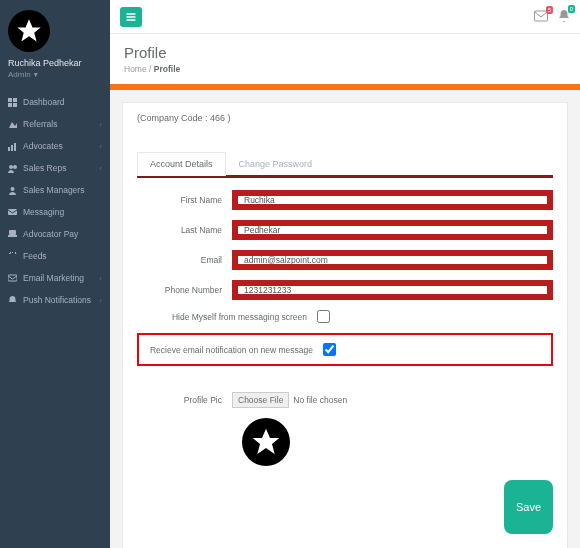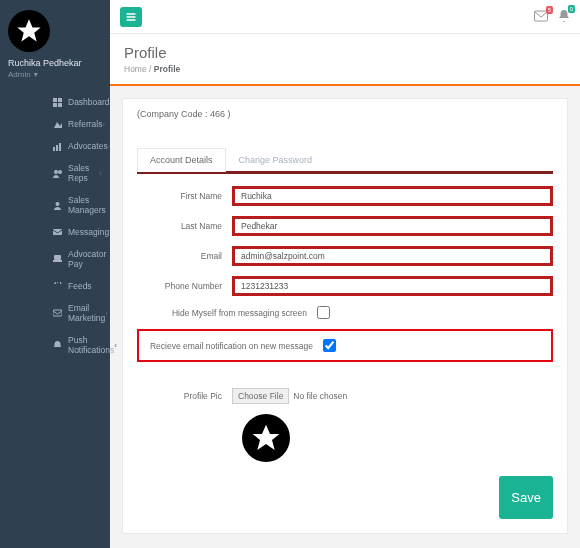--- a/index.html
+++ b/index.html
@@ -6,51 +6,51 @@
   body { font-family: -apple-system, Helvetica, Arial, sans-serif; background: #f3f3f4; width: 580px; height: 548px; overflow: hidden; font-size: 10px; color: #676a6c; }
   .app { display: flex; width: 100%; height: 100%; }
   .sidebar { width: 110px; background: #2f4050; color: #a7b1c2; display: flex; flex-direction: column; }
   .sidebar-top { padding: 10px 8px 6px 8px; }
   .avatar { width: 42px; height: 42px; background: #000; border-radius: 50%; display: flex; align-items: center; justify-content: center; }
   .avatar svg { width: 28px; height: 28px; }
   .user-name { color: #dfe4ed; font-size: 9px; margin-top: 6px; }
   .user-role { color: #8095a8; font-size: 8px; margin-top: 2px; cursor: pointer; display: inline-flex; align-items: flex-start; gap: 3px; }
   .nav { list-style: none; margin-top: 6px; }
   .nav li { display: flex; align-items: center; padding: 6px 8px; font-size: 8.5px; color: #a7b1c2; cursor: pointer; justify-content: space-between; }
-  .nav li .lft { display: flex; align-items: center; gap: 6px; margin-left: 45px; }
+  .nav li .lft { display: flex; align-items: center; gap: 6px; }
   .nav li .ic { width: 9px; height: 9px; display: inline-flex; align-items: center; justify-content: center; }
   .nav li .chev { font-size: 8px; color: #5b6d80; }
   .main { flex: 1; display: flex; flex-direction: column; min-width: 0; }
   .topbar { background: #fff; border-bottom: 1px solid #e7eaec; height: 34px; display: flex; align-items: center; padding: 0 10px; justify-content: space-between; }
   .hamburger { width: 22px; height: 20px; background: #1ab394; border-radius: 3px; color: #fff; display: flex; align-items: center; justify-content: center; cursor: pointer; }
   .top-icons { display: flex; align-items: center; gap: 10px; }
   .ic-wrap { position: relative; color: #999; cursor: pointer; }
   .badge { position: absolute; top: -4px; right: -5px; background: #ed5565; color: #fff; font-size: 6px; border-radius: 2px; padding: 0 2px; line-height: 8px; }
   .badge.green { background: #1ab394; }
-  .page-head { background: #fff; padding: 10px 14px; border-bottom: 2px solid #f97316; }
+  .page-head { background: #fff; padding: 10px 14px; border-bottom: 6px solid #f97316; }
   .page-title { font-size: 15px; font-weight: 300; color: #676a6c; }
   .breadcrumb { font-size: 8.5px; margin-top: 3px; color: #999; }
   .breadcrumb .cur { font-weight: 600; color: #676a6c; }
   .content { padding: 12px; overflow: auto; flex: 1; }
   .ibox { background: #fff; border: 1px solid #e7eaec; padding: 10px 14px 14px 14px; }
   .company-code { font-size: 9px; color: #676a6c; margin-bottom: 28px; }
   .tabs { display: flex; border-bottom: 3px solid #7f1d1d; margin-bottom: 12px; }
   .tab { padding: 6px 12px; font-size: 9px; color: #a7b1c2; cursor: pointer; border: 1px solid transparent; border-bottom: none; position: relative; top: 1px; }
   .tab.active { color: #676a6c; border-color: #e7eaec; background: #fff; border-bottom: 1px solid #fff; }
   .form-row { display: flex; align-items: center; margin-bottom: 10px; }
   .form-label { width: 95px; text-align: right; padding-right: 10px; font-size: 8.5px; color: #676a6c; }
-  .form-input { flex: 1; height: 20px; border: 3px solid #b91c1c; padding: 0 6px; font-size: 8.5px; color: #555; background: #fff; }
+  .form-input { flex: 1; height: 20px; border: 6px solid #b91c1c; padding: 0 6px; font-size: 8.5px; color: #555; background: #fff; }
   .chk { margin: 0; }
   .highlight { border: 2px solid #e30613; padding: 8px 4px; margin-bottom: 26px; }
   .file-fake { display: inline-flex; align-items: center; gap: 4px; font-size: 8.5px; }
   .file-btn { background: #efefef; border: 1px solid #ccc; padding: 2px 5px; font-size: 8.5px; cursor: pointer; }
   .profile-pic-prev { width: 48px; height: 48px; background: #000; border-radius: 50%; display: flex; align-items: center; justify-content: center; margin-top: 8px; margin-left: 105px; }
   .profile-pic-prev svg { width: 32px; height: 32px; }
   .actions { display: flex; justify-content: flex-end; margin-top: 14px; }
-  .btn-save { background: #1ab394; color: #fff; border: none; padding: 14px 12px; font-size: 13px; border-radius: 3px; cursor: pointer; }
+  .btn-save { background: #1ab394; color: #fff; border: none; padding: 21px 12px; font-size: 11px; border-radius: 8px; cursor: pointer; }
 </style>
 </head>
 <body>
 
 <div class="app">
   <aside class="sidebar">
     <div class="sidebar-top">
       <div class="avatar">
         <svg viewBox="0 0 24 24">
             <polygon points="12,2 15,9 22,9 16.5,13.5 18.5,21 12,16.5 5.5,21 7.5,13.5 2,9 9,9" fill="#fff"></polygon>

